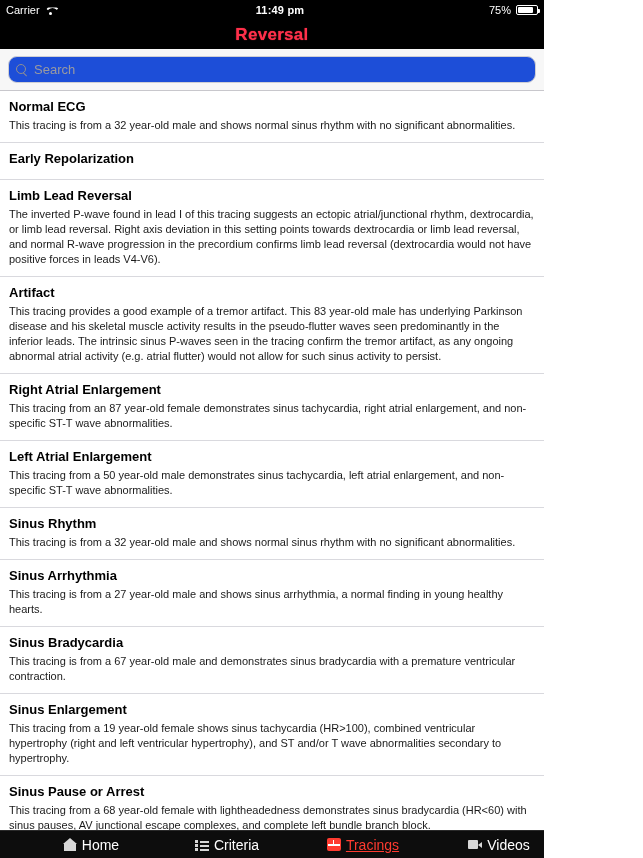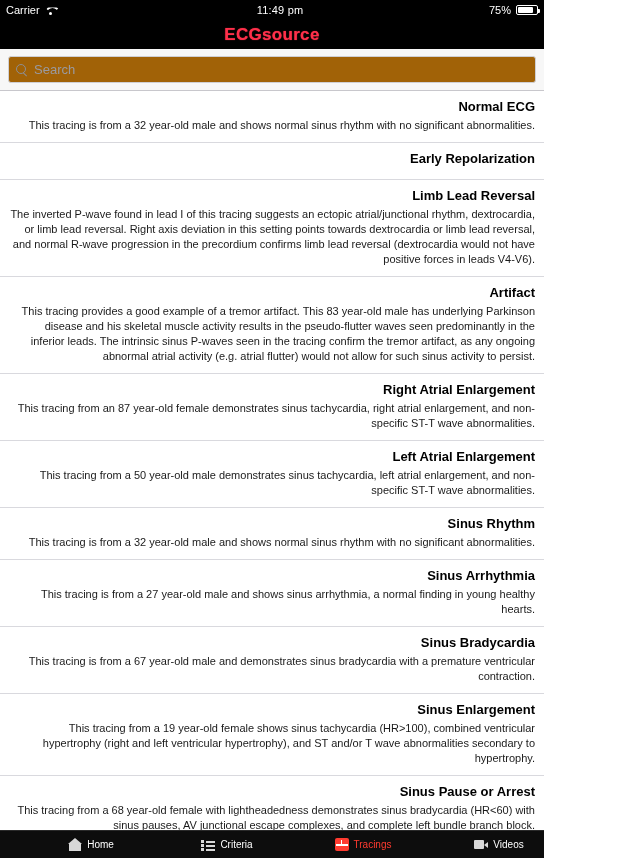--- a/index.html
+++ b/index.html
@@ -25,21 +25,21 @@
     background: #000000;
     color: #ffffff;
     font-size: 11px;
     display: flex;
     align-items: center;
     padding: 0 6px;
     flex: 0 0 20px;
   }
   .sb-left, .sb-right { display: flex; align-items: center; gap: 5px; }
   .sb-left { flex: 1 1 0; justify-content: flex-start; }
-  .sb-center { flex: 0 0 auto; font-weight: normal; letter-spacing: .2px; margin-left: 36px; }
+  .sb-center { flex: 0 0 auto; font-weight: bold; letter-spacing: .2px; margin-left: 36px; }
   .sb-right { flex: 1 1 0; justify-content: flex-end; padding-left: 20px; }
   .wifi-icon { display: inline-block; width: 12px; height: 10px; position: relative; }
   .wifi-icon::before {
     content: "";
     position: absolute;
     left: 0; top: 1px;
     width: 11px; height: 11px;
     border: 2px solid #fff;
     border-radius: 50%;
     clip-path: polygon(50% 50%, 0 10%, 100% 10%);
@@ -94,23 +94,23 @@
 
   
   .searchwrap {
     background: #f7f7f7;
     border-bottom: 1px solid #c8c7cc;
     padding: 7px 8px;
     flex: 0 0 auto;
   }
   .searchbar {
     height: 27px;
-    background: #a16207;
+    background: #1d4ed8;
     border: 1px solid #cfcfd4;
-    border-radius: 3px;
+    border-radius: 9px;
     display: flex;
     align-items: center;
     padding: 0 7px;
     gap: 6px;
   }
   .search-icon {
     width: 12px; height: 12px;
     position: relative;
     flex: 0 0 12px;
   }
@@ -140,21 +140,20 @@
     width: 100%;
     background: transparent;
   }
   .search-input::placeholder { color: #9a9aa0; }
 
   
   .list {
     flex: 1 1 auto;
     overflow: hidden;
     background: #efeff4;
-    text-align: right;
   }
   .row {
     background: #ffffff;
     border-bottom: 1px solid #d9d9de;
     padding: 8px 9px 9px 9px;
   }
   .row-title {
     font-size: 13px;
     font-weight: bold;
     color: #000;
@@ -175,24 +174,24 @@
     display: flex;
     align-items: stretch;
   }
   .tab {
     flex: 1 1 0;
     display: flex;
     align-items: center;
     justify-content: center;
     gap: 5px;
     color: #ffffff;
-    font-size: 10px;
+    font-size: 14px;
     padding-left: 46px;
   }
-  .tab.active { color: #ff3b30; }
+  .tab.active { color: #ff3b30; text-decoration: underline; }
   .tab-icon { display: inline-block; width: 14px; height: 13px; position: relative; }
 
   
   .icon-home::before {
     content: "";
     position: absolute;
     left: 1px; top: 5px;
     width: 12px; height: 8px;
     background: #d8d8d8;
   }
@@ -271,21 +270,21 @@
     <div class="sb-center">11:49 pm</div>
     <div class="sb-right">
       <span>75%</span>
       <span class="battery-icon">
         <span class="battery-fill"></span>
       </span>
     </div>
   </div>
 
   <div class="titlebar">
-    <span class="title-text">ECGsource</span>
+    <span class="title-text">Reversal</span>
   </div>
 
   <div class="searchwrap">
     <div class="searchbar">
       <span class="search-icon"></span>
       <input class="search-input" type="text" placeholder="Search" style="">
     </div>
   </div>
 
   <div class="list" id="list">

